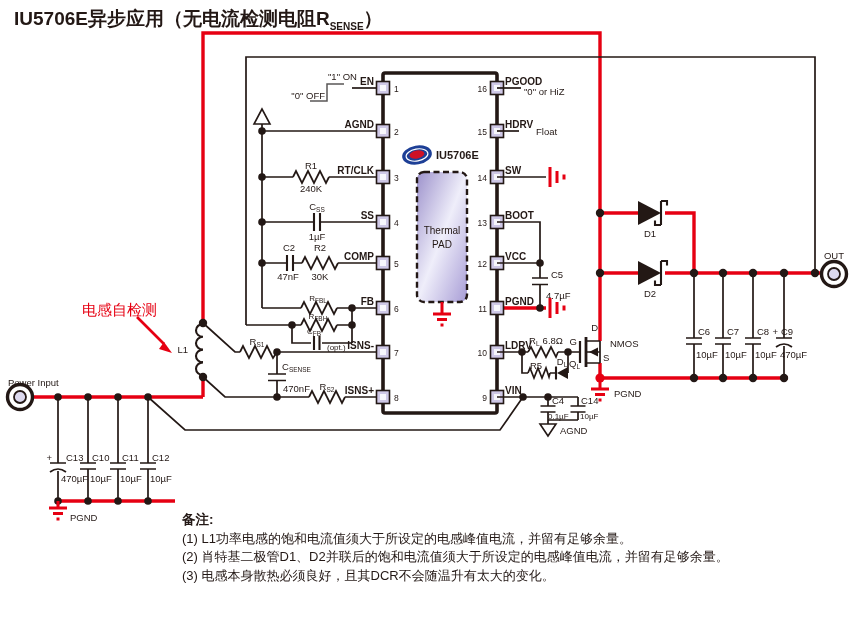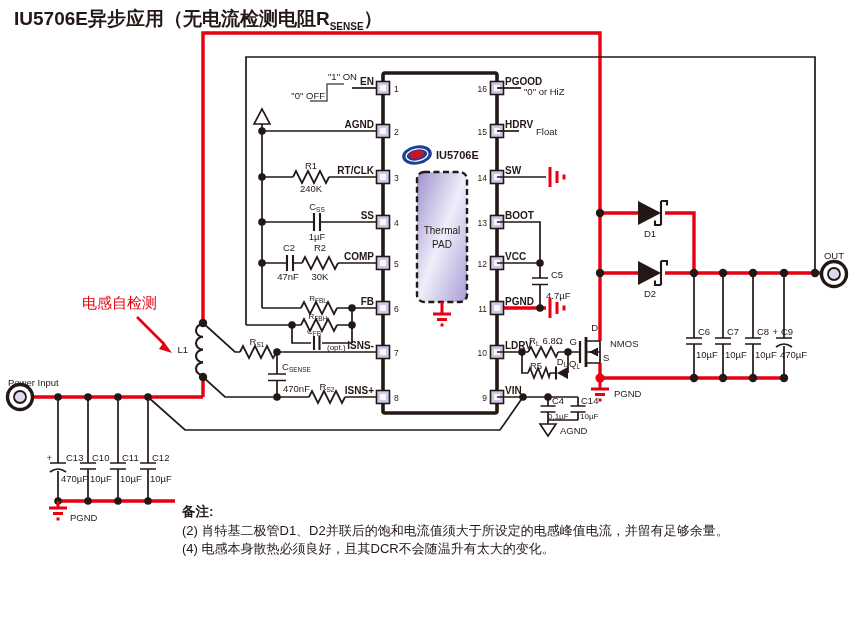--- a/index.html
+++ b/index.html
@@ -17,22 +17,22 @@
   .bw2{stroke:#231815;stroke-width:2.1;fill:none;}
   .rw{stroke:#e60012;stroke-width:3.4;fill:none;}
   .rg{stroke:#e60012;stroke-width:3;fill:none;}
   .dot{fill:#231815;}
   .pinbox{fill:#cfc8e6;stroke:#231815;stroke-width:1.6;}
   .pinin{fill:#ffffff;opacity:.85;}
   #title-block{position:absolute;left:14px;top:6px;font-size:19px;font-weight:bold;color:#231815;}
   #title-block sub{font-size:10px;}
   #caption{position:absolute;left:343px;top:460px;font-size:19px;color:#3f3a39;letter-spacing:1px;}
   #notes{position:absolute;left:182px;top:503px;font-size:13px;line-height:18.5px;color:#231815;}
-  #notes .nh{font-weight:bold;font-size:13.5px;}
-  #ind-note{position:absolute;left:82px;top:294px;font-size:15px;color:#e60012;}
+  #notes .nh{font-weight:bold;font-size:13.5px;margin-top:8px;}
+  #ind-note{position:absolute;left:82px;top:301px;font-size:15px;color:#e60012;}
 </style>
 </head>
 <body>
 
 <div id="stage">
 
 <svg id="schem" width="855" height="628" viewBox="0 0 855 628" xmlns="http://www.w3.org/2000/svg">
   <defs>
     <linearGradient id="padgrad" x1="0" y1="0" x2="1" y2="1">
       <stop offset="0" stop-color="#9d92cc"></stop>
@@ -418,17 +418,18 @@
 
 </svg>
 
 <div id="title-block"><span>IU5706E异步应用（无电流检测电阻R</span><sub>SENSE</sub><span>）</span></div>
 
 <div id="ind-note">电感自检测</div>
 
 
 <div id="notes">
   <div class="nh">备注:</div>
+  <div>(1) L1功率电感的饱和电流值须大于所设定的电感峰值电流，并留有足够余量。</div>
   <div>(2) 肖特基二极管D1、D2并联后的饱和电流值须大于所设定的电感峰值电流，并留有足够余量。</div>
-  <div>(4) 电感本身散热必须良好，且其DCR不会随温升有太大的变化。</div>
+  <div>(3) 电感本身散热必须良好，且其DCR不会随温升有太大的变化。</div>
 </div>
 
 </div>
 
 </body></html>

